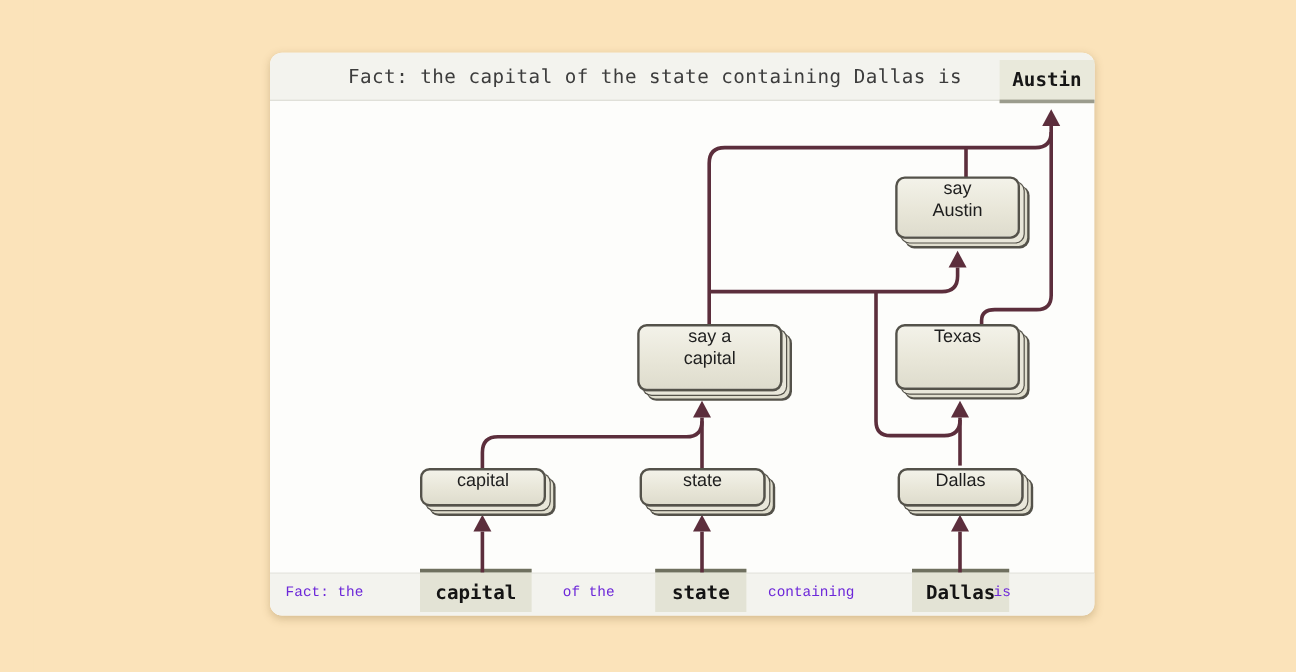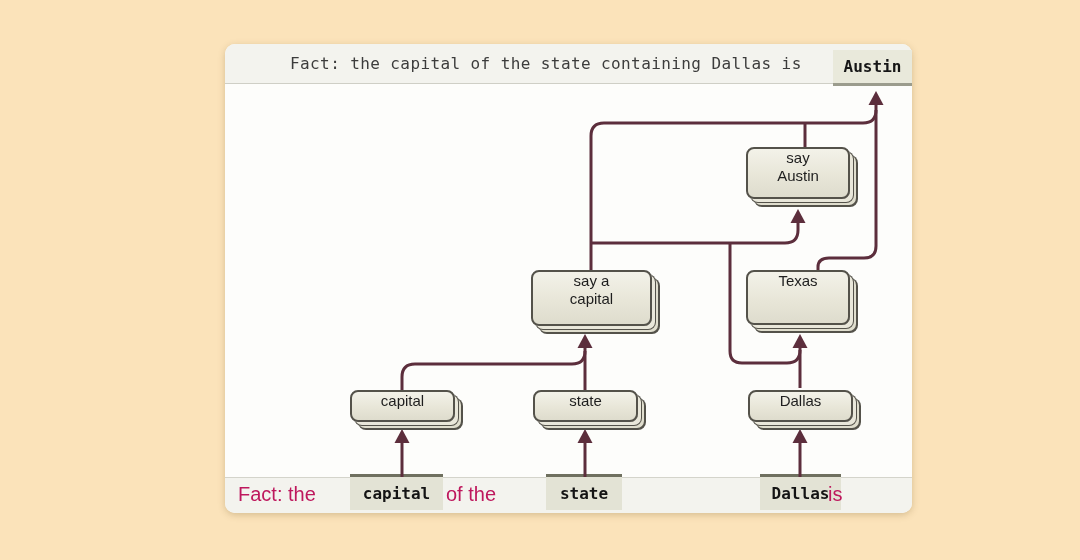--- a/index.html
+++ b/index.html
@@ -19,21 +19,21 @@
   .completion-box{position:absolute;left:805px;top:50px;width:79px;height:36px;background:#e9e9db;
                   border-bottom:3px solid #9b9c8d;box-sizing:border-box;z-index:2;
                   display:flex;align-items:center;justify-content:center;
                   font-family:"DejaVu Sans Mono","Liberation Mono",monospace;font-size:16px;
                   font-weight:bold;color:#161616;}
 
   
   .bottom-bar{position:absolute;left:197px;top:477px;width:687px;height:36px;background:#f3f3ee;
               border-top:1px solid #d4d4cb;border-radius:0 0 10px 10px;z-index:1;box-sizing:border-box;}
   .btext{position:absolute;top:477px;height:34px;line-height:34px;z-index:2;
-         font-family:Liberation Sans, sans-serif;font-size:20px;color:#be185d;}
+         font-family:Liberation Mono, monospace;font-size:12px;color:#6d28d9;}
   .token-box{position:absolute;top:474px;height:36px;background:#e3e3d5;border-top:3px solid #6f705f;
              box-sizing:border-box;z-index:2;display:flex;align-items:center;justify-content:center;
              font-family:"DejaVu Sans Mono","Liberation Mono",monospace;font-size:16px;
              font-weight:bold;color:#141414;}
 
   
   svg.wires{position:absolute;left:0;top:0;z-index:3;}
   svg.wires path{fill:none;stroke:#5c2e3c;stroke-width:3;stroke-linejoin:round;}
   svg.wires polygon{fill:#5c2e3c;stroke:none;}
 
@@ -102,18 +102,19 @@
   <div class="node" style="left:505px;top:390px;width:105px;height:32px;">
     <span class="node-label">state</span>
   </div>
   <div class="node" style="left:720px;top:390px;width:105px;height:32px;">
     <span class="node-label">Dallas</span>
   </div>
 
   <div class="bottom-bar"></div>
   <span class="btext" style="left:210px;">Fact: the</span>
   <div class="token-box" style="left:322px;width:93px;">capital</div>
-  <span class="btext" style="left:418px;">of the</span>
+  <span class="btext" style="left:441px;">of the</span>
   <div class="token-box" style="left:518px;width:76px;">state</div>
+  <span class="btext" style="left:612px;">containing</span>
   <div class="token-box" style="left:732px;width:81px;">Dallas</div>
   <span class="btext" style="left:800px;">is</span>
 
 </div>
 
 </body></html>

